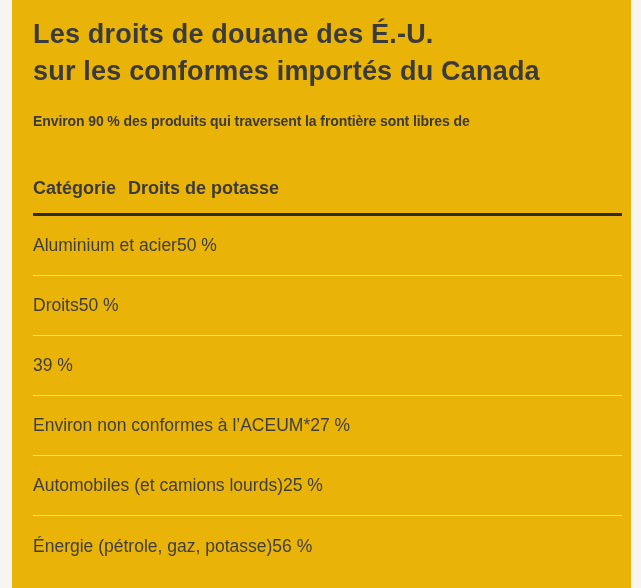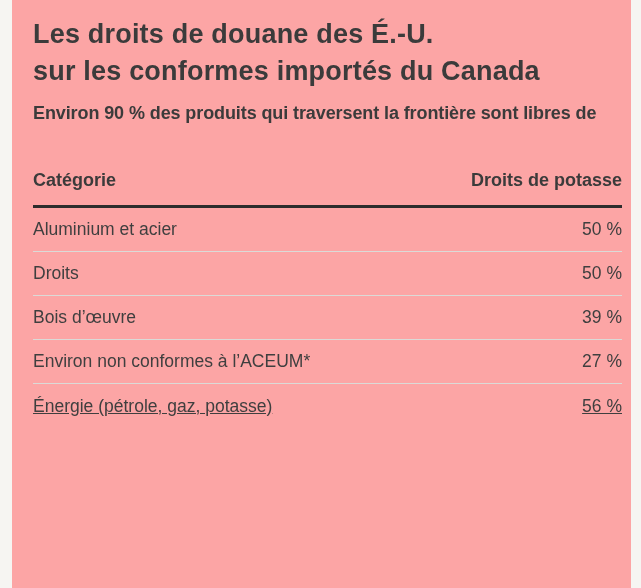--- a/index.html
+++ b/index.html
@@ -10,63 +10,61 @@
   .page {
     position: relative;
     width: 641px; height: 588px;
     background: #f6f5f2;
     overflow: hidden;
   }
   .card {
     position: absolute;
     left: 12px; top: 0;
     width: 619px; height: 588px;
-    background: #fca5a5;
+    background: #eab308;
     padding: 16px 9px 0 21px;
   }
   .title {
     font-size: 27px;
     line-height: 37px;
     font-weight: 700;
     color: #3b3b3b;
     letter-spacing: 0.2px;
   }
   .title .t-line { display: block; }
   .subtitle {
-    margin-top: 11px;
-    font-size: 18px;
+    margin-top: 19px;
+    font-size: 14px;
     line-height: 25px;
     font-weight: 700;
     color: #3b3b3b;
     letter-spacing: -0.1px;
   }
   .subtitle .s-line { display: block; white-space: nowrap; }
   .thead {
     margin-top: 44px;
     display: flex;
-    justify-content: space-between;
     align-items: baseline;
     font-size: 18px;
     font-weight: 700;
     color: #3b3b3b;
     padding-bottom: 14px;
     border-bottom: 3px solid #2d2d2d;
     gap: 12px;
   }
   .trow {
     display: flex;
-    justify-content: space-between;
     align-items: center;
-    height: 44px;
+    height: 60px;
     border-bottom: 1px solid #dbdad7;
     font-size: 17.5px;
     font-weight: 400;
     color: #3f3f3f;
   }
-  .trow:last-child { border-bottom: none; text-decoration: underline; }
+  .trow:last-child { border-bottom: none; }
   .trow .val { text-align: right; }
 </style>
 </head>
 <body>
 
 <div class="page">
   <div class="card">
 
     <h1 class="title">
       <span class="t-line">Les droits de douane des É.-U.</span>
@@ -84,26 +82,29 @@
 
     <div class="trow">
       <span class="cat">Aluminium et acier</span>
       <span class="val">50 %</span>
     </div>
     <div class="trow">
       <span class="cat">Droits</span>
       <span class="val">50 %</span>
     </div>
     <div class="trow">
-      <span class="cat">Bois d’œuvre</span>
       <span class="val">39 %</span>
     </div>
     <div class="trow">
       <span class="cat">Environ non conformes à l’ACEUM*</span>
       <span class="val">27 %</span>
+    </div>
+    <div class="trow">
+      <span class="cat">Automobiles (et camions lourds)</span>
+      <span class="val">25 %</span>
     </div>
     <div class="trow">
       <span class="cat">Énergie (pétrole, gaz, potasse)</span>
       <span class="val">56 %</span>
     </div>
 
   </div>
 </div>
 
 </body></html>

